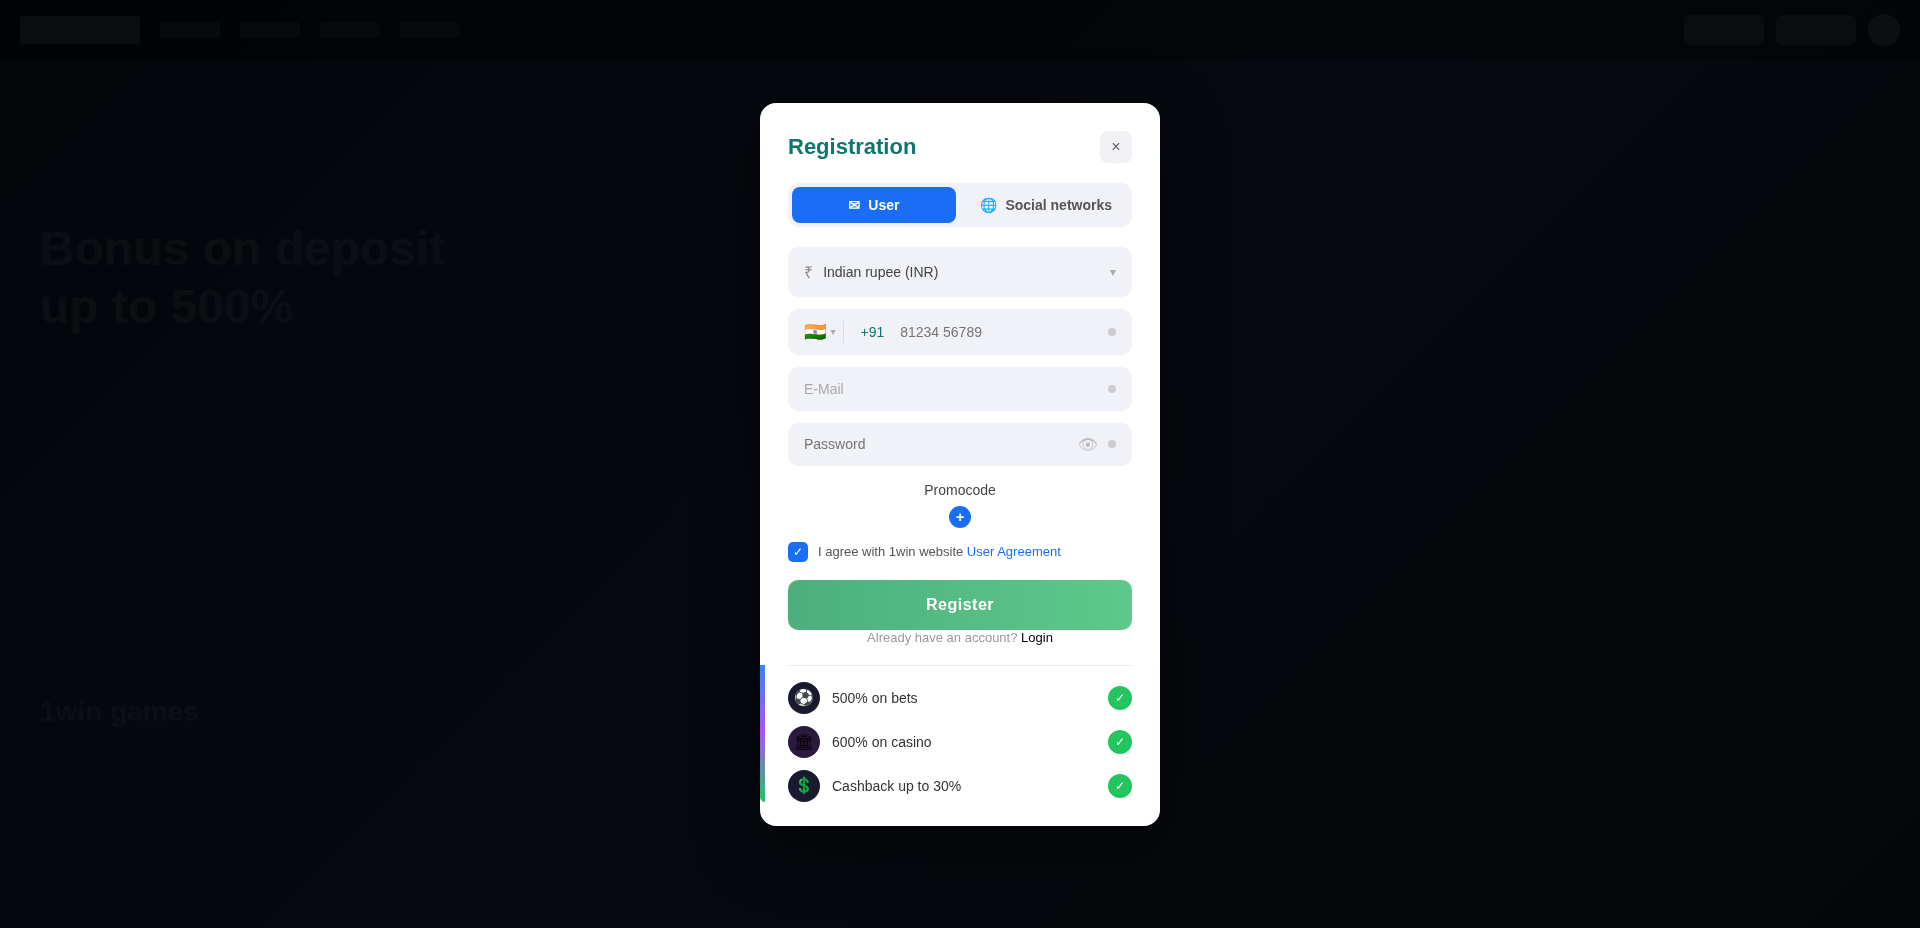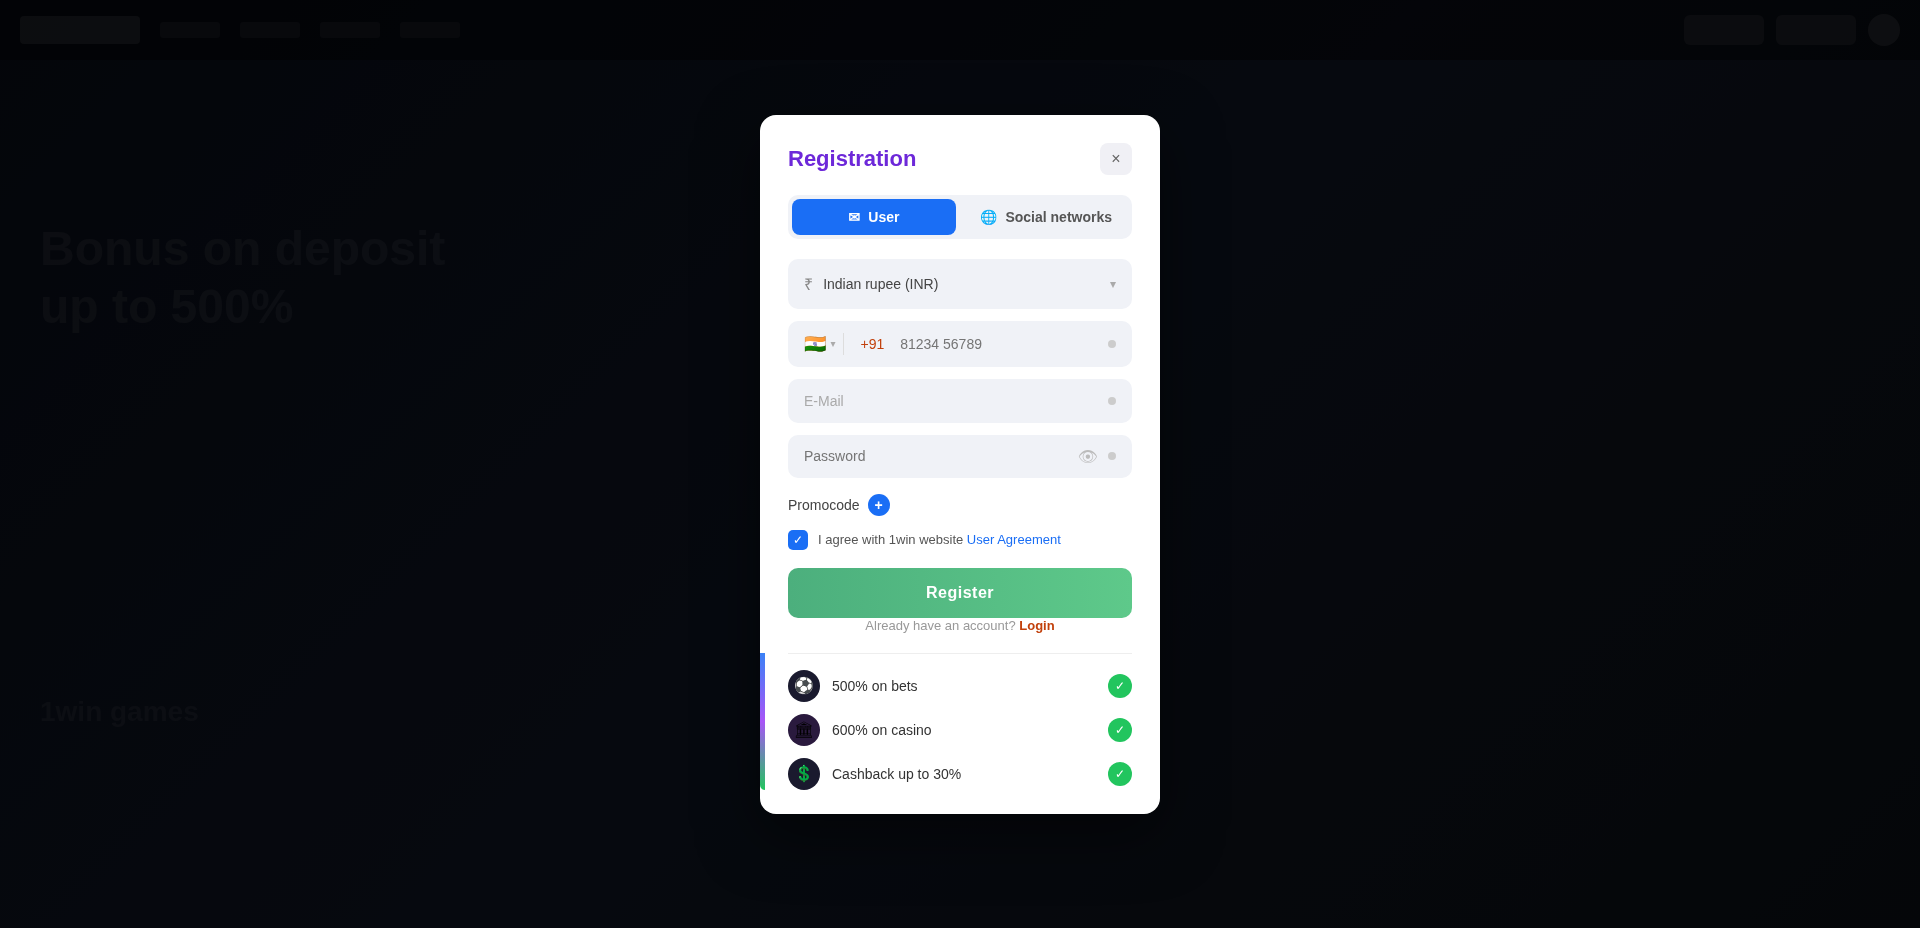--- a/index.html
+++ b/index.html
@@ -108,21 +108,21 @@
     
     .modal-header {
       display: flex;
       align-items: center;
       justify-content: space-between;
       margin-bottom: 20px;
     }
     .modal-title {
       font-size: 22px;
       font-weight: 700;
-      color: #6d28d9;
+      color: #0f766e;
     }
     .modal-close {
       width: 32px;
       height: 32px;
       border: none;
       background: #f0f0f5;
       border-radius: 8px;
       cursor: pointer;
       display: flex;
       align-items: center;
@@ -232,21 +232,21 @@
       align-items: center;
       gap: 4px;
       cursor: pointer;
       padding-right: 8px;
       border-right: 1px solid #ddd;
     }
     .flag-emoji { font-size: 18px; }
     .flag-chevron { color: #aaa; font-size: 10px; }
     .phone-code {
       font-size: 14px;
-      color: #c2410c;
+      color: #0f766e;
       font-weight: 500;
       padding: 0 8px;
     }
     .phone-input {
       flex: 1;
       border: none;
       background: transparent;
       outline: none;
       font-size: 14px;
       color: #aaa;
@@ -275,20 +275,21 @@
       font-size: 16px;
       cursor: pointer;
     }
 
     
     .promocode-row {
       display: flex;
       align-items: center;
       gap: 8px;
       margin-bottom: 14px;
+      flex-direction: column;
     }
     .promocode-label {
       font-size: 14px;
       color: #444;
       font-weight: 500;
     }
     .promocode-add {
       width: 22px;
       height: 22px;
       background: #1a6ef5;
@@ -347,22 +348,22 @@
     }
 
     
     .login-row {
       text-align: center;
       font-size: 13px;
       color: #999;
       margin-bottom: 20px;
     }
     .login-row a {
-      color: #c2410c;
-      font-weight: 700;
+      color: #000000;
+      font-weight: 400;
       text-decoration: none;
     }
 
     
     .benefits {
       border-top: 1px solid #eee;
       padding-top: 16px;
       display: flex;
       flex-direction: column;
       gap: 12px;

